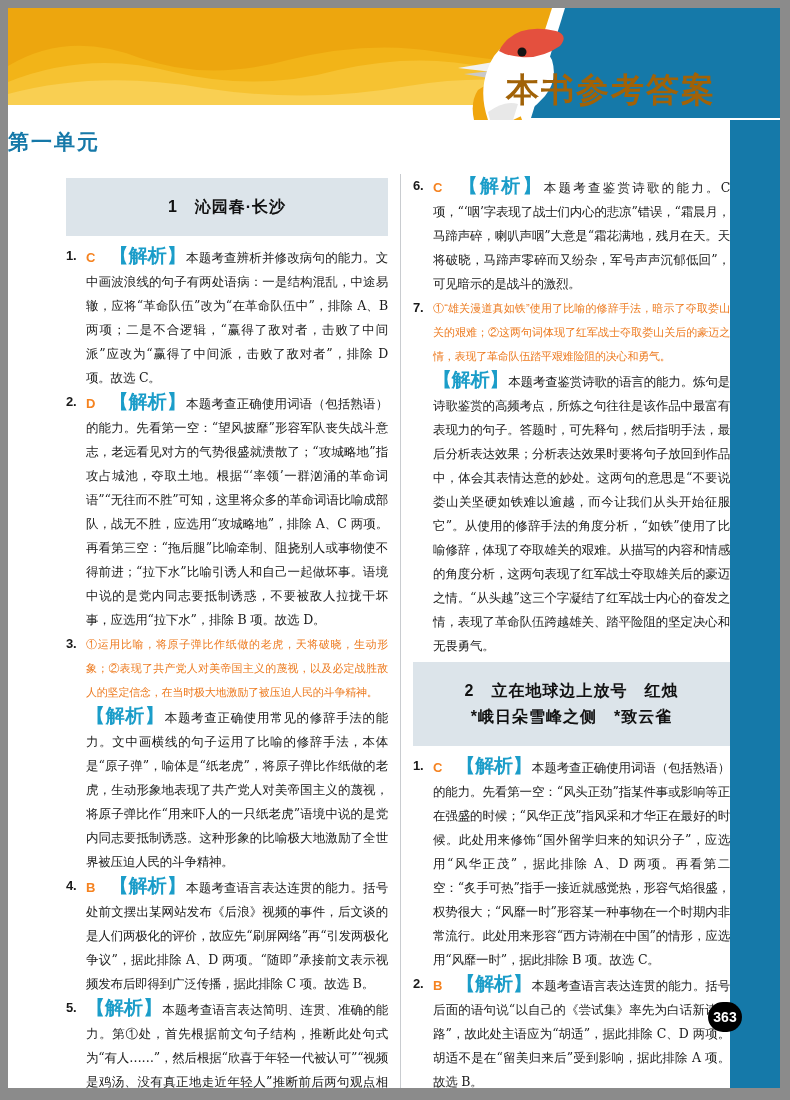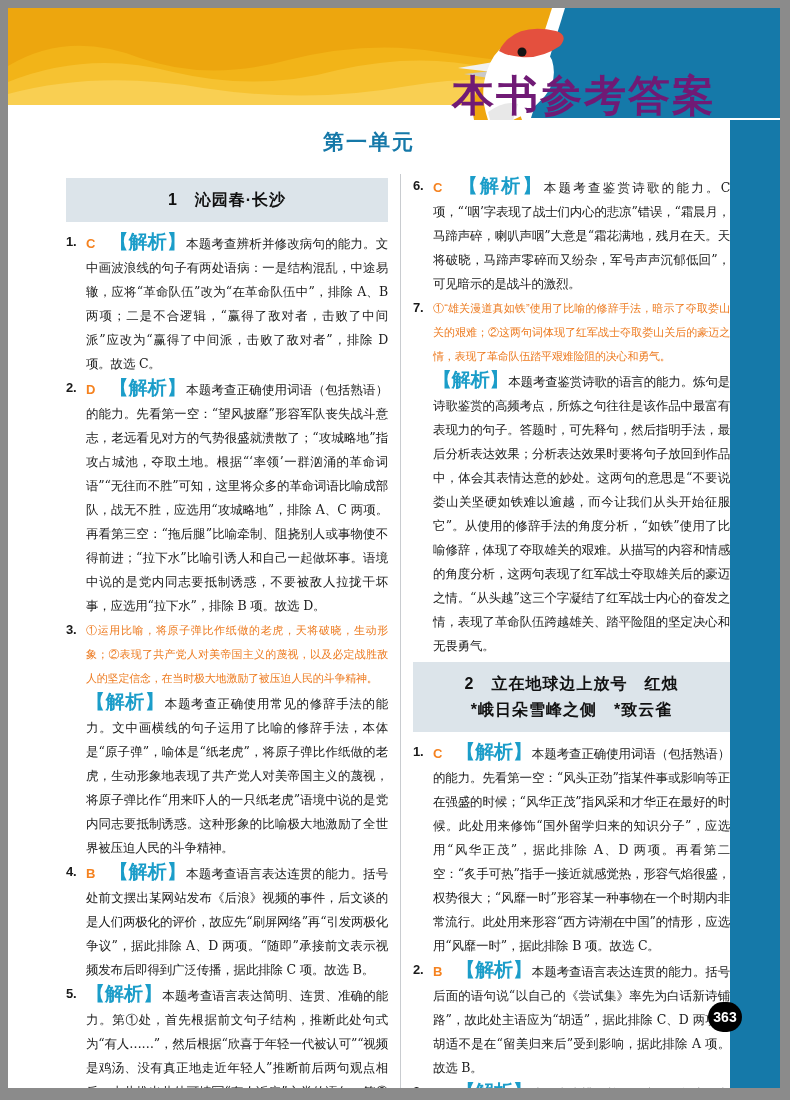--- a/index.html
+++ b/index.html
@@ -11,38 +11,38 @@
   .page{
     position:absolute;left:8px;top:8px;width:772px;height:1080px;
     background:#ffffff;overflow:hidden;
   }
   .side-band{
     position:absolute;top:0;right:0;bottom:0;width:50px;background:#1579a9;
   }
   .header-art{position:absolute;top:0;left:0;}
   .book-title{
     position:absolute;top:60px;right:64px;
-    color:#701a75;font-family:"Liberation Sans",sans-serif;
-    font-weight:bold;font-size:42px;letter-spacing:2px;
+    color:#a16207;font-family:"Liberation Sans",sans-serif;
+    font-weight:bold;font-size:33px;letter-spacing:2px;
   }
   .unit-title{
-    position:absolute;top:120px;left:0;width:722px;text-align:center;
+    position:absolute;top:120px;left:0;width:722px;
     color:#1578a8;font-weight:bold;font-size:21px;letter-spacing:2px;
   }
   .columns{
     position:absolute;top:166px;left:58px;width:664px;display:flex;
     color:#1a1a1a;font-size:12.5px;line-height:24px;letter-spacing:-0.2px;
   }
   .col-left{flex:0 0 322px;padding-right:12px;}
   .col-right{flex:1;border-left:1px solid #c9ccd0;padding-left:12px;}
   .section-banner{
     background:#dce4ea;text-align:center;
     font-family:"Liberation Sans",sans-serif;font-weight:bold;
     font-size:16px;line-height:26px;color:#111;
-    padding:9px 0;margin:4px 0 8px 0;letter-spacing:1px;
+    padding:16px 0;margin:4px 0 8px 0;letter-spacing:1px;
   }
   .item{position:relative;padding-left:20px;margin:0;}
   .qnum{
     position:absolute;left:0;top:0;
     font-family:"Liberation Sans",sans-serif;font-weight:bold;font-size:13px;
   }
   .item p{margin:0;text-align:justify;}
   .ans{
     color:#f5821f;font-family:"Liberation Sans",sans-serif;
     font-weight:bold;font-size:13px;margin-right:14px;

